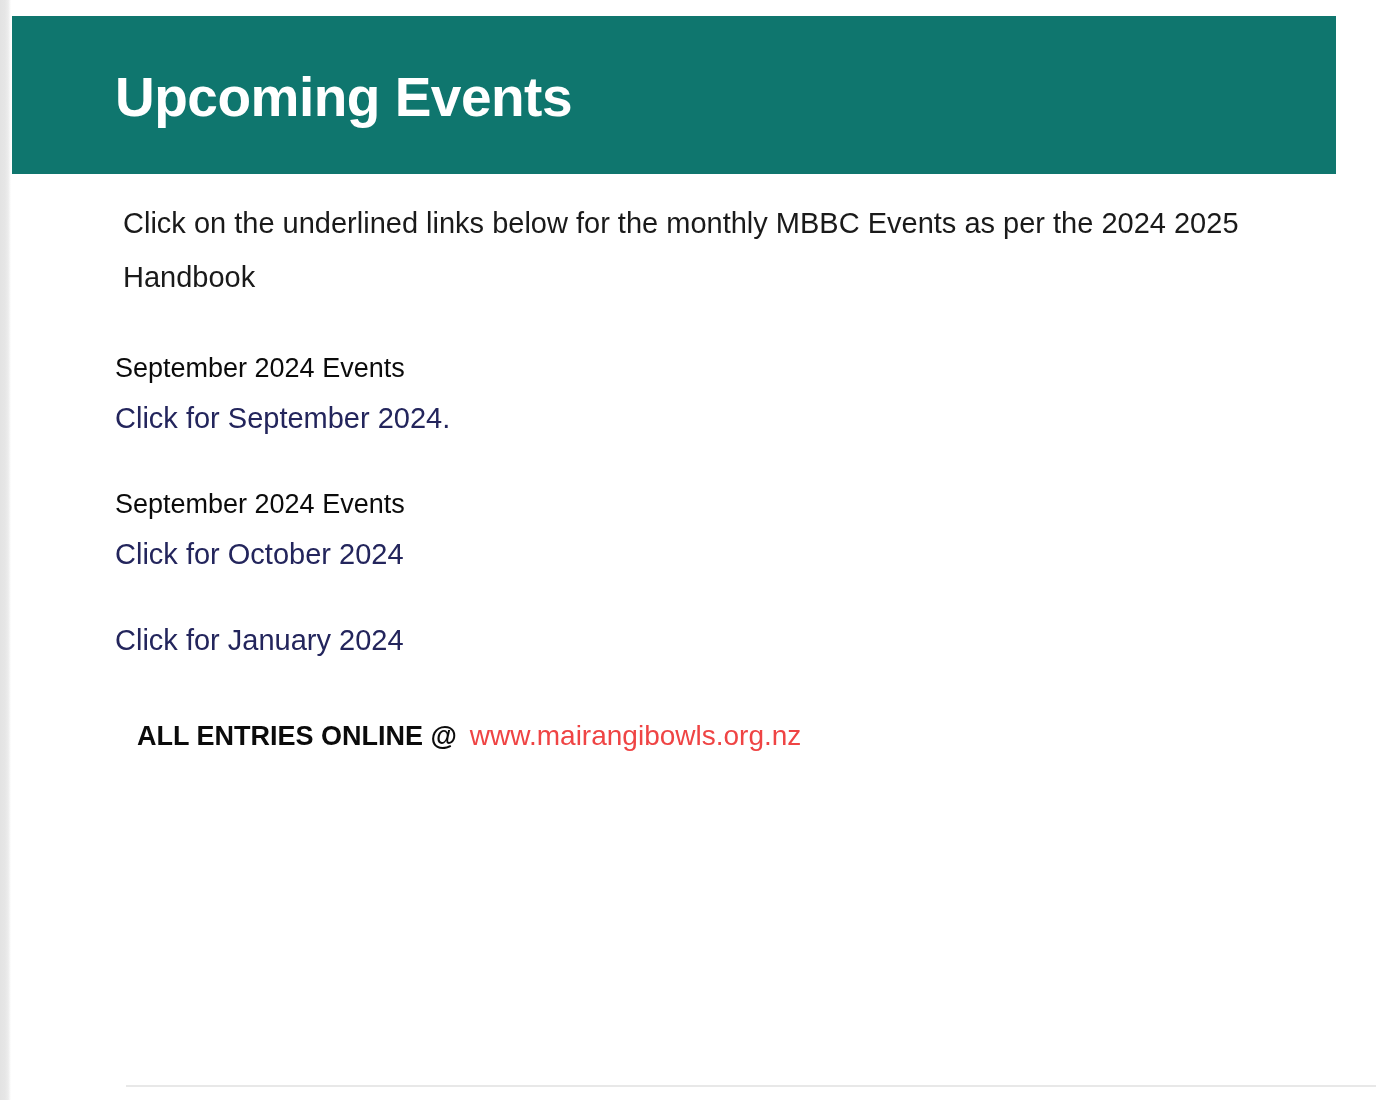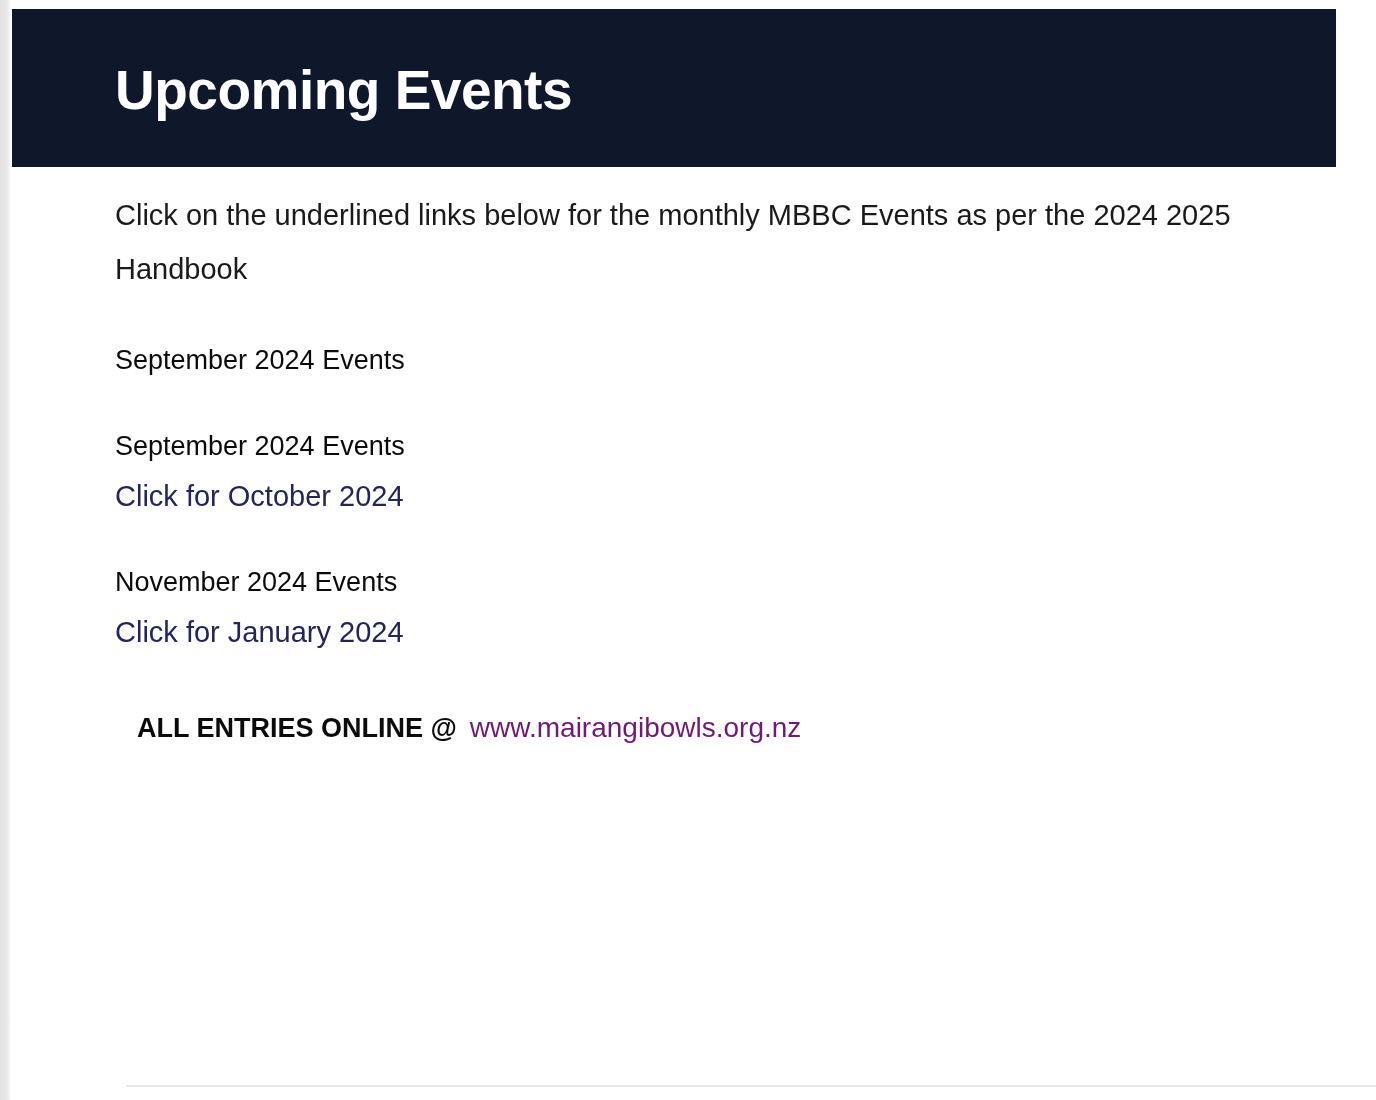--- a/index.html
+++ b/index.html
@@ -31,24 +31,24 @@
     top: 0;
     width: 1365px;
     height: 1100px;
     background: #ffffff;
   }
 
   
   .banner {
     position: absolute;
     left: 1px;
-    top: 9px;
+    top: 16px;
     width: 1324px;
     height: 158px;
-    background: #0f172a;
+    background: #0f766e;
   }
   .banner-title {
     position: absolute;
     left: 103px;
     top: 46px;
     color: #ffffff;
     font-size: 55px;
     font-weight: bold;
     line-height: 70px;
     letter-spacing: -0.5px;
@@ -60,21 +60,21 @@
     position: absolute;
     left: 104px;
     top: 188px;
     width: 1175px;
   }
 
   .intro {
     font-size: 29px;
     line-height: 54px;
     color: #1a1a1a;
-    margin: 0;
+    margin: 8px;
     max-width: 1160px;
   }
 
   .sections {
     margin-top: 47px;
   }
 
   .event-block {
     margin-bottom: 52px;
   }
@@ -106,21 +106,21 @@
   }
   .footer-strong {
     font-size: 27px;
     font-weight: bold;
     color: #0b0b0b;
     letter-spacing: 0px;
     margin-top: 11px;
   }
   .footer-url {
     font-size: 28px;
-    color: #701a75;
+    color: #ef4444;
     text-decoration: none;
     margin-left: 13px;
     cursor: pointer;
   }
 
   .divider {
     position: absolute;
     left: 115px;
     top: 1085px;
     width: 1261px;
@@ -140,29 +140,29 @@
   </div>
 
   <div class="content">
 
     <p class="intro">Click on the underlined links below for the monthly MBBC Events as per the 2024 2025 Handbook</p>
 
     <div class="sections">
 
       <div class="event-block">
         <div class="event-heading">September 2024 Events</div>
+        <a class="event-link">Click for September 2024.</a>
       </div>
 
       <div class="event-block">
         <div class="event-heading">September 2024 Events</div>
         <a class="event-link">Click for October 2024</a>
       </div>
 
       <div class="event-block">
-        <div class="event-heading">November 2024 Events</div>
         <a class="event-link">Click for January 2024</a>
       </div>
 
 
     </div>
 
     <div class="footer-line">
       <span class="footer-strong">ALL ENTRIES ONLINE @</span><a class="footer-url">www.mairangibowls.org.nz</a>
     </div>
 

